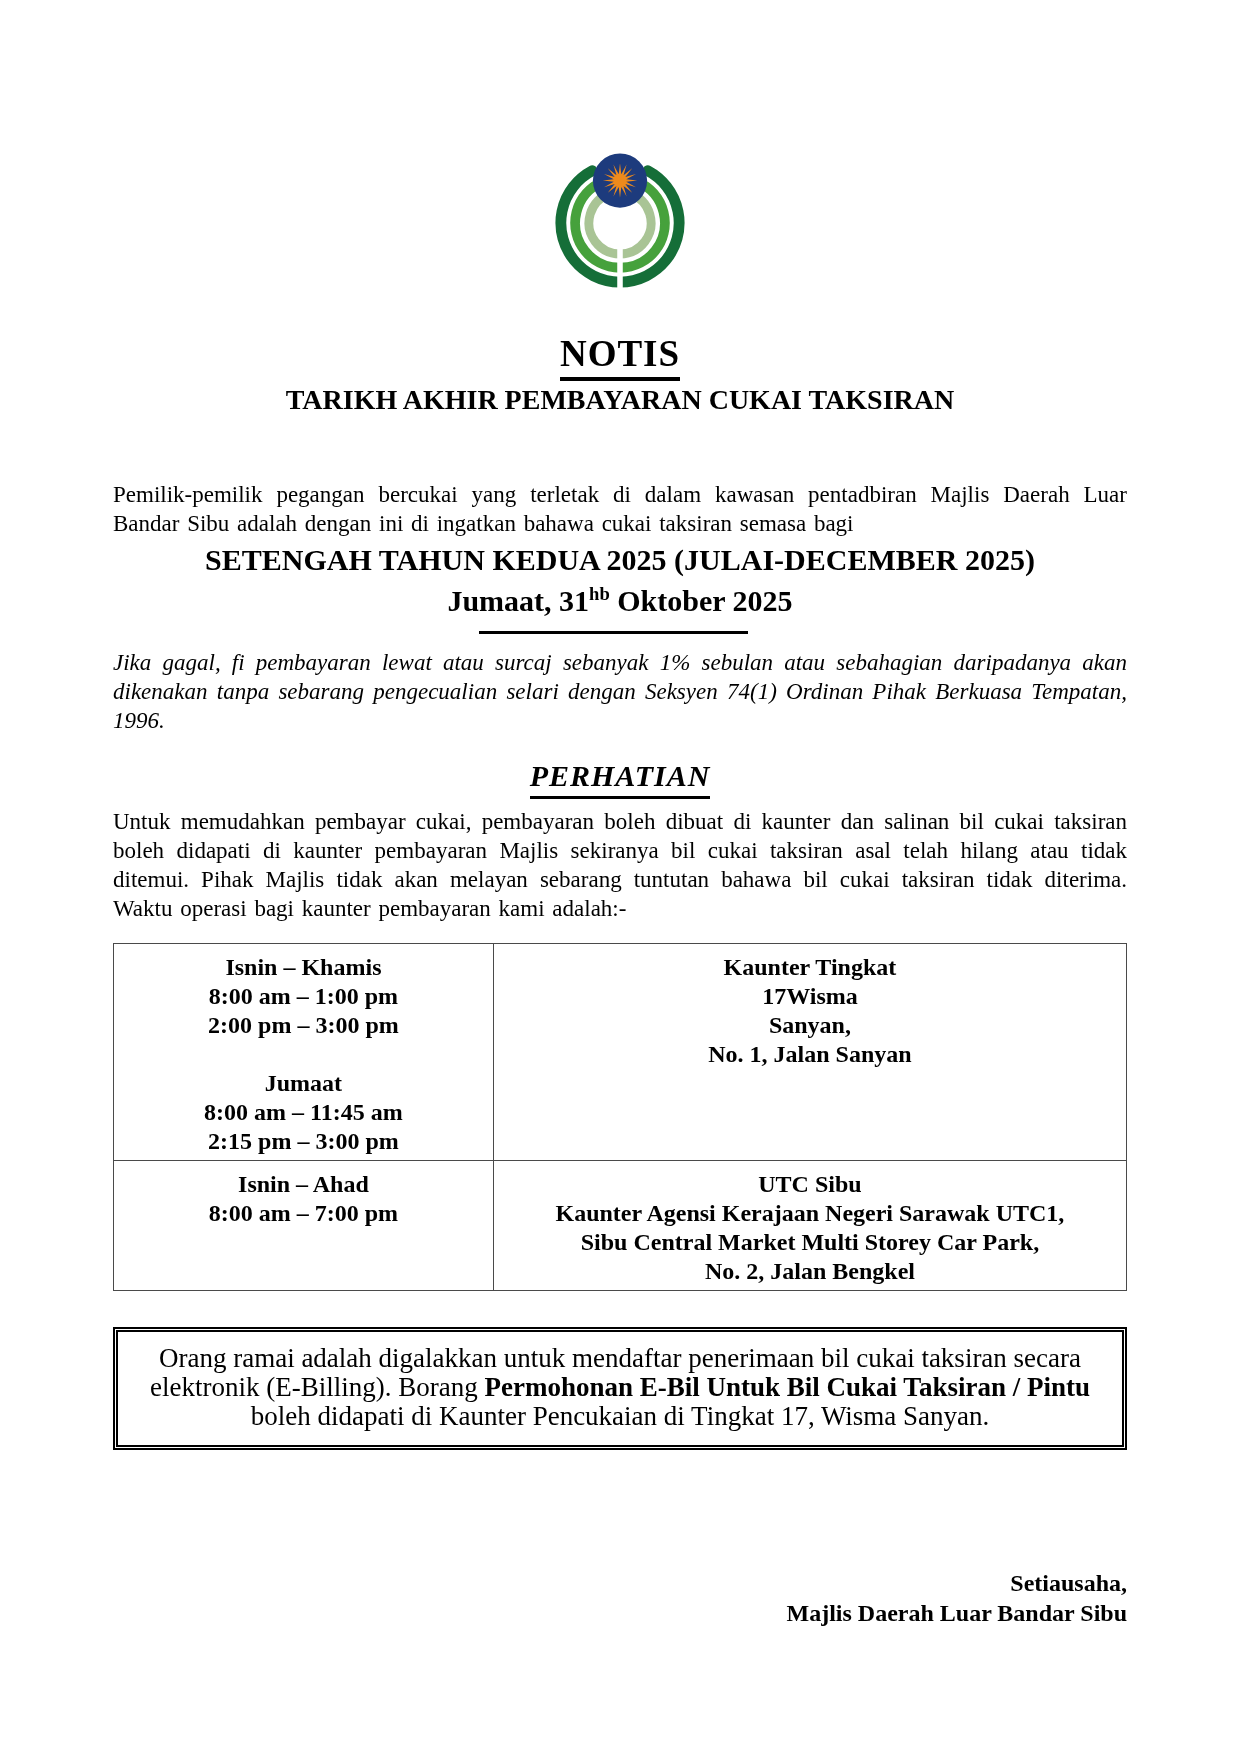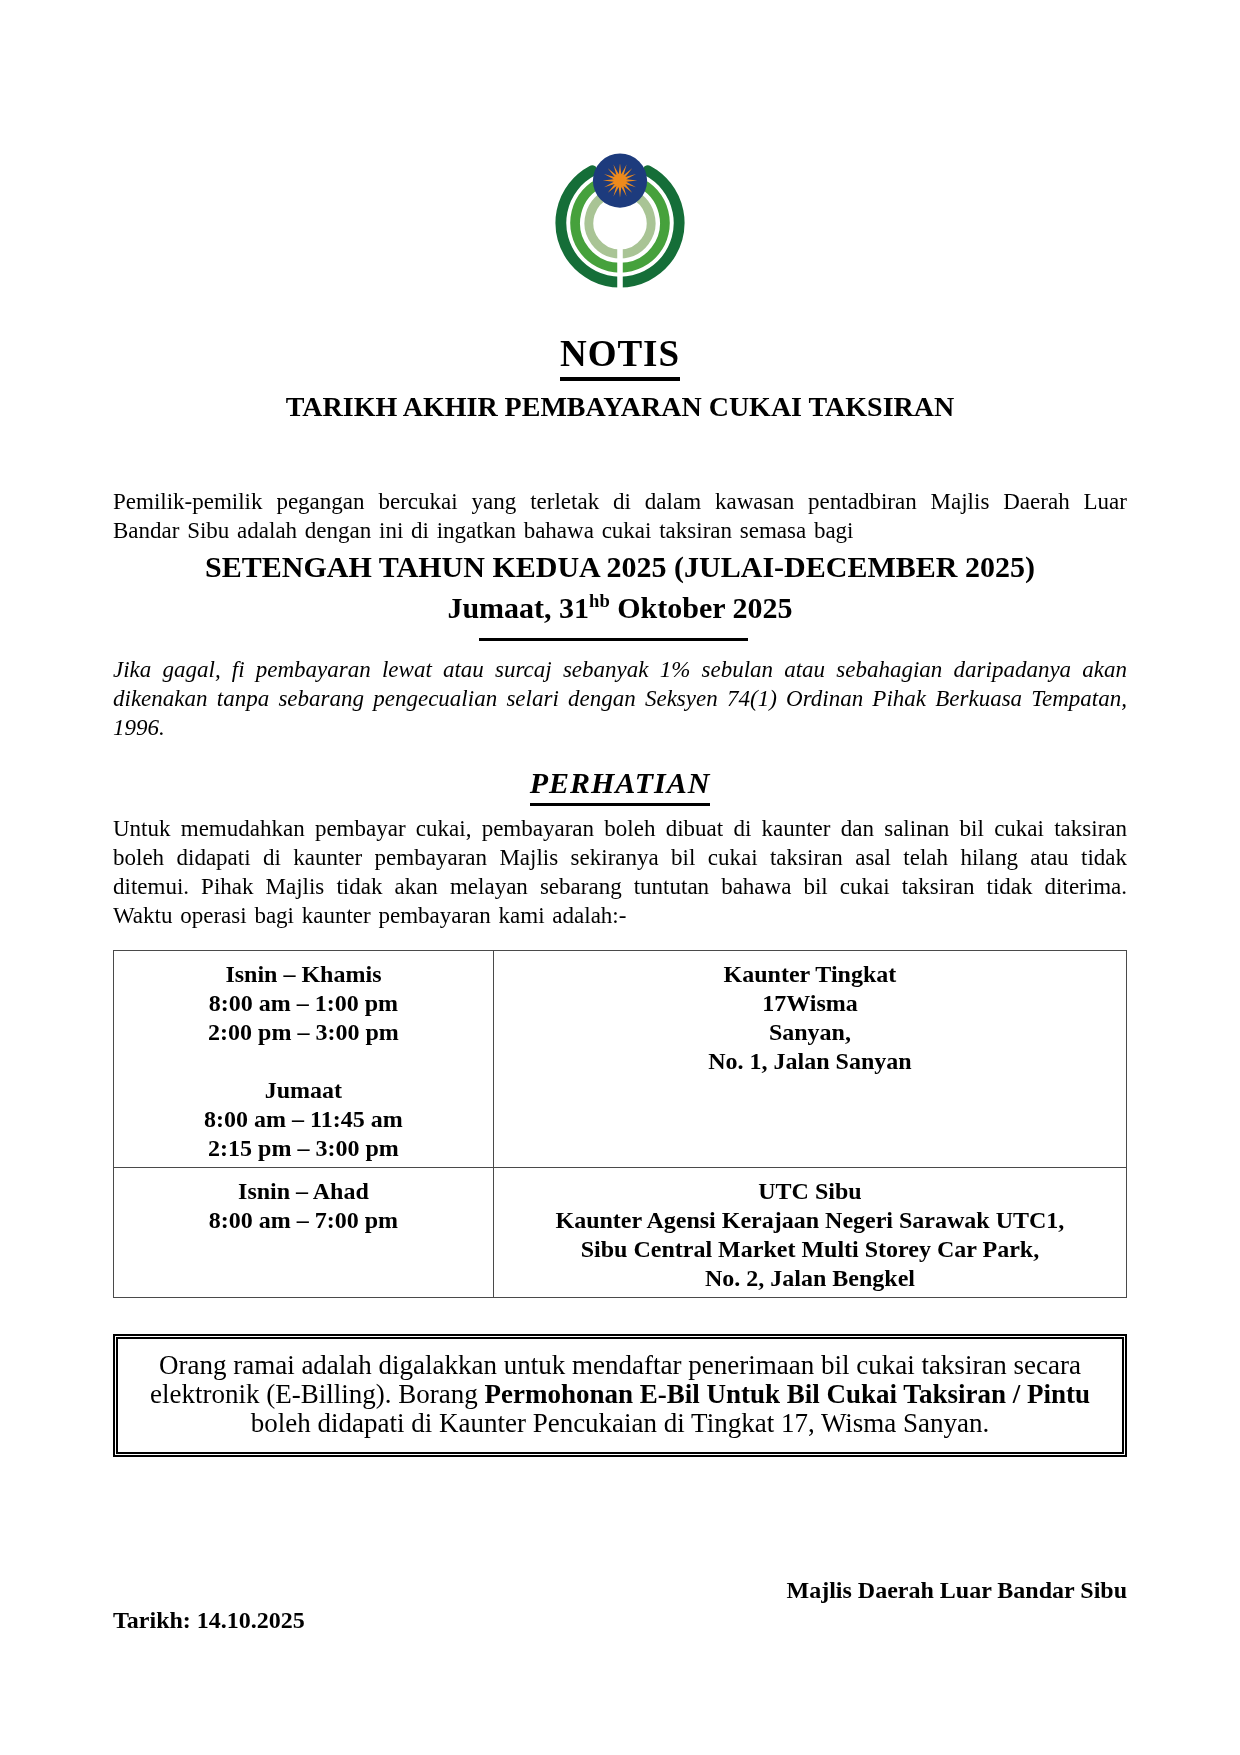--- a/index.html
+++ b/index.html
@@ -16,21 +16,21 @@
   
   .logo-wrap{width:100%;height:140px;display:flex;justify-content:center;}
   .logo-wrap svg{display:block;}
   
   .h1-wrap{text-align:center;margin-top:44px;}
   .h1{
     display:inline-block;
     font-size:37px;font-weight:bold;letter-spacing:1px;
     border-bottom:4px solid #000;padding-bottom:2px;line-height:1.1;
   }
-  .h2{text-align:center;font-size:28px;font-weight:bold;margin-top:9px;line-height:1.2;}
+  .h2{text-align:center;font-size:28px;font-weight:bold;margin-top:2px;line-height:1.2;}
   
   .para{
     font-size:23px;line-height:29px;text-align:justify;
     word-spacing:2px;
   }
   .intro{margin-top:64px;}
   .bold-center{
     text-align:center;font-weight:bold;font-size:30px;line-height:38px;margin-top:3px;
   }
   .u-part{border-bottom:3px solid #000;padding-bottom:14px;}
@@ -134,18 +134,18 @@
             <div>Sibu Central Market Multi Storey Car Park,</div>
             <div>No. 2, Jalan Bengkel</div>
           </td>
       </tr>
     </tbody>
   </table>
 
   <div class="ebill"><span>Orang ramai adalah digalakkan untuk mendaftar penerimaan bil cukai taksiran secara elektronik (E-Billing). Borang </span><b>Permohonan E-Bil Untuk Bil Cukai Taksiran / Pintu</b><span> boleh didapati di Kaunter Pencukaian di Tingkat 17, Wisma Sanyan.</span></div>
 
   <div class="sig">
+    <div>Setiausaha,</div>
     <div>Majlis Daerah Luar Bandar Sibu</div>
   </div>
 
-  <div class="tarikh">Tarikh: 14.10.2025</div>
 
 </div>
 
 </body></html>

